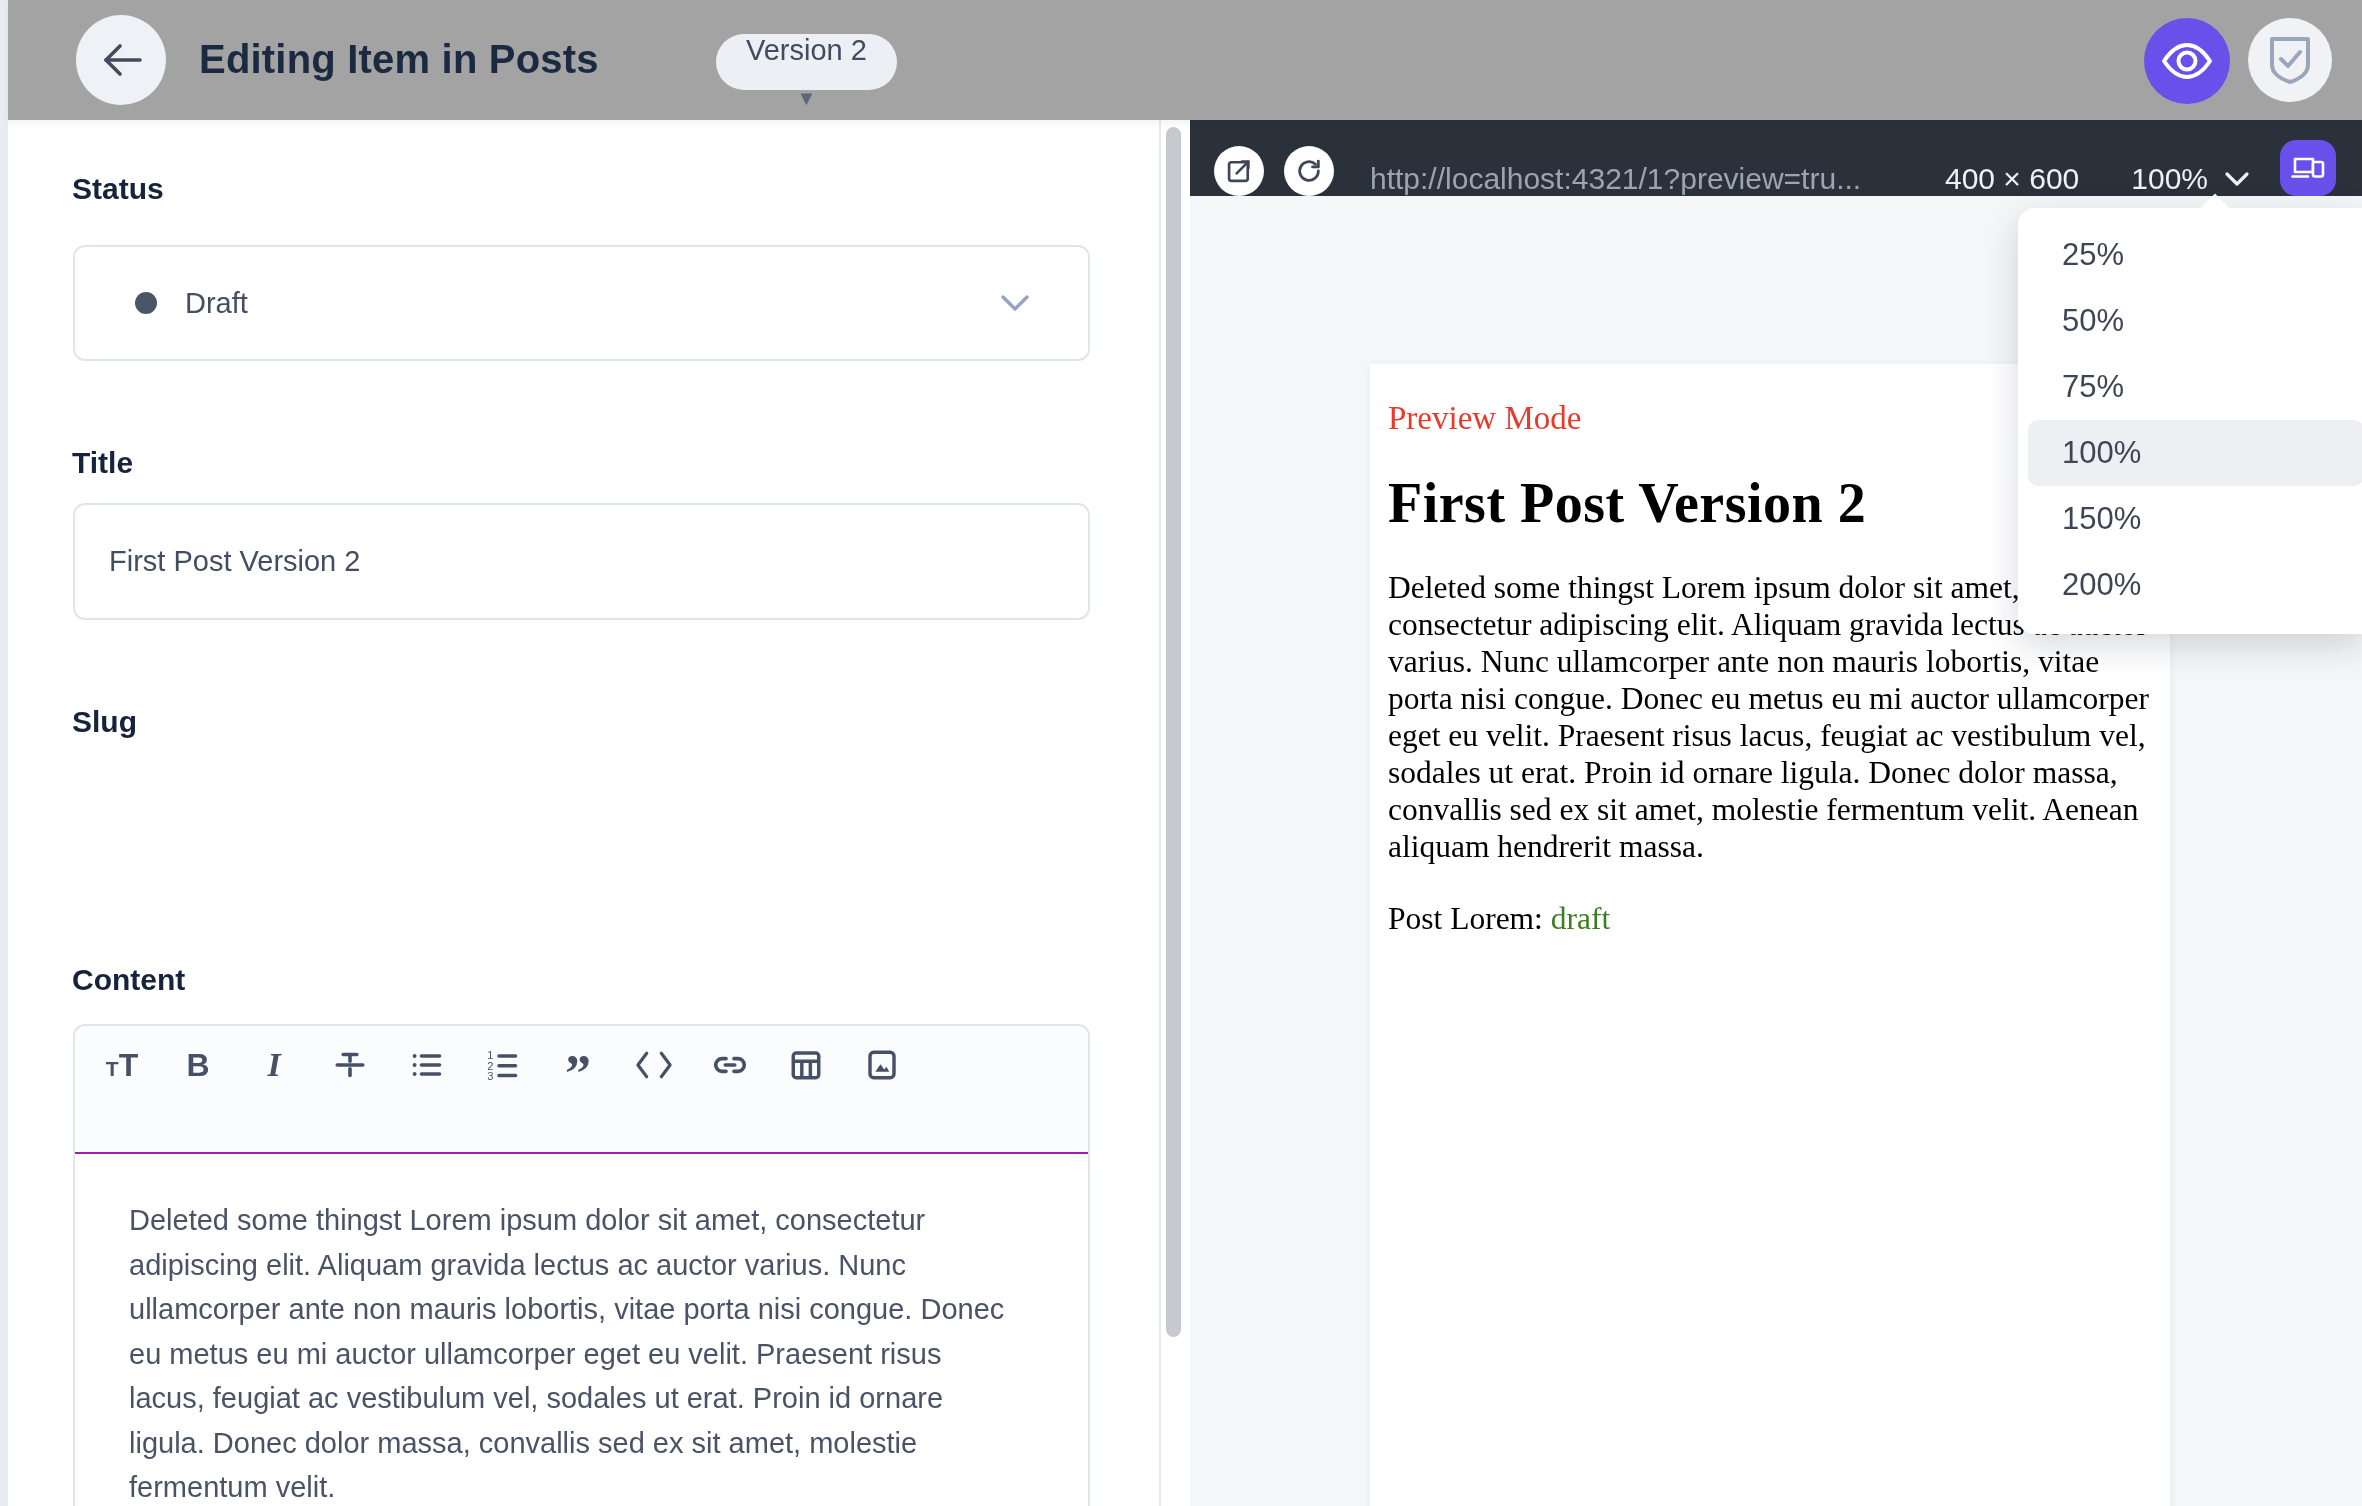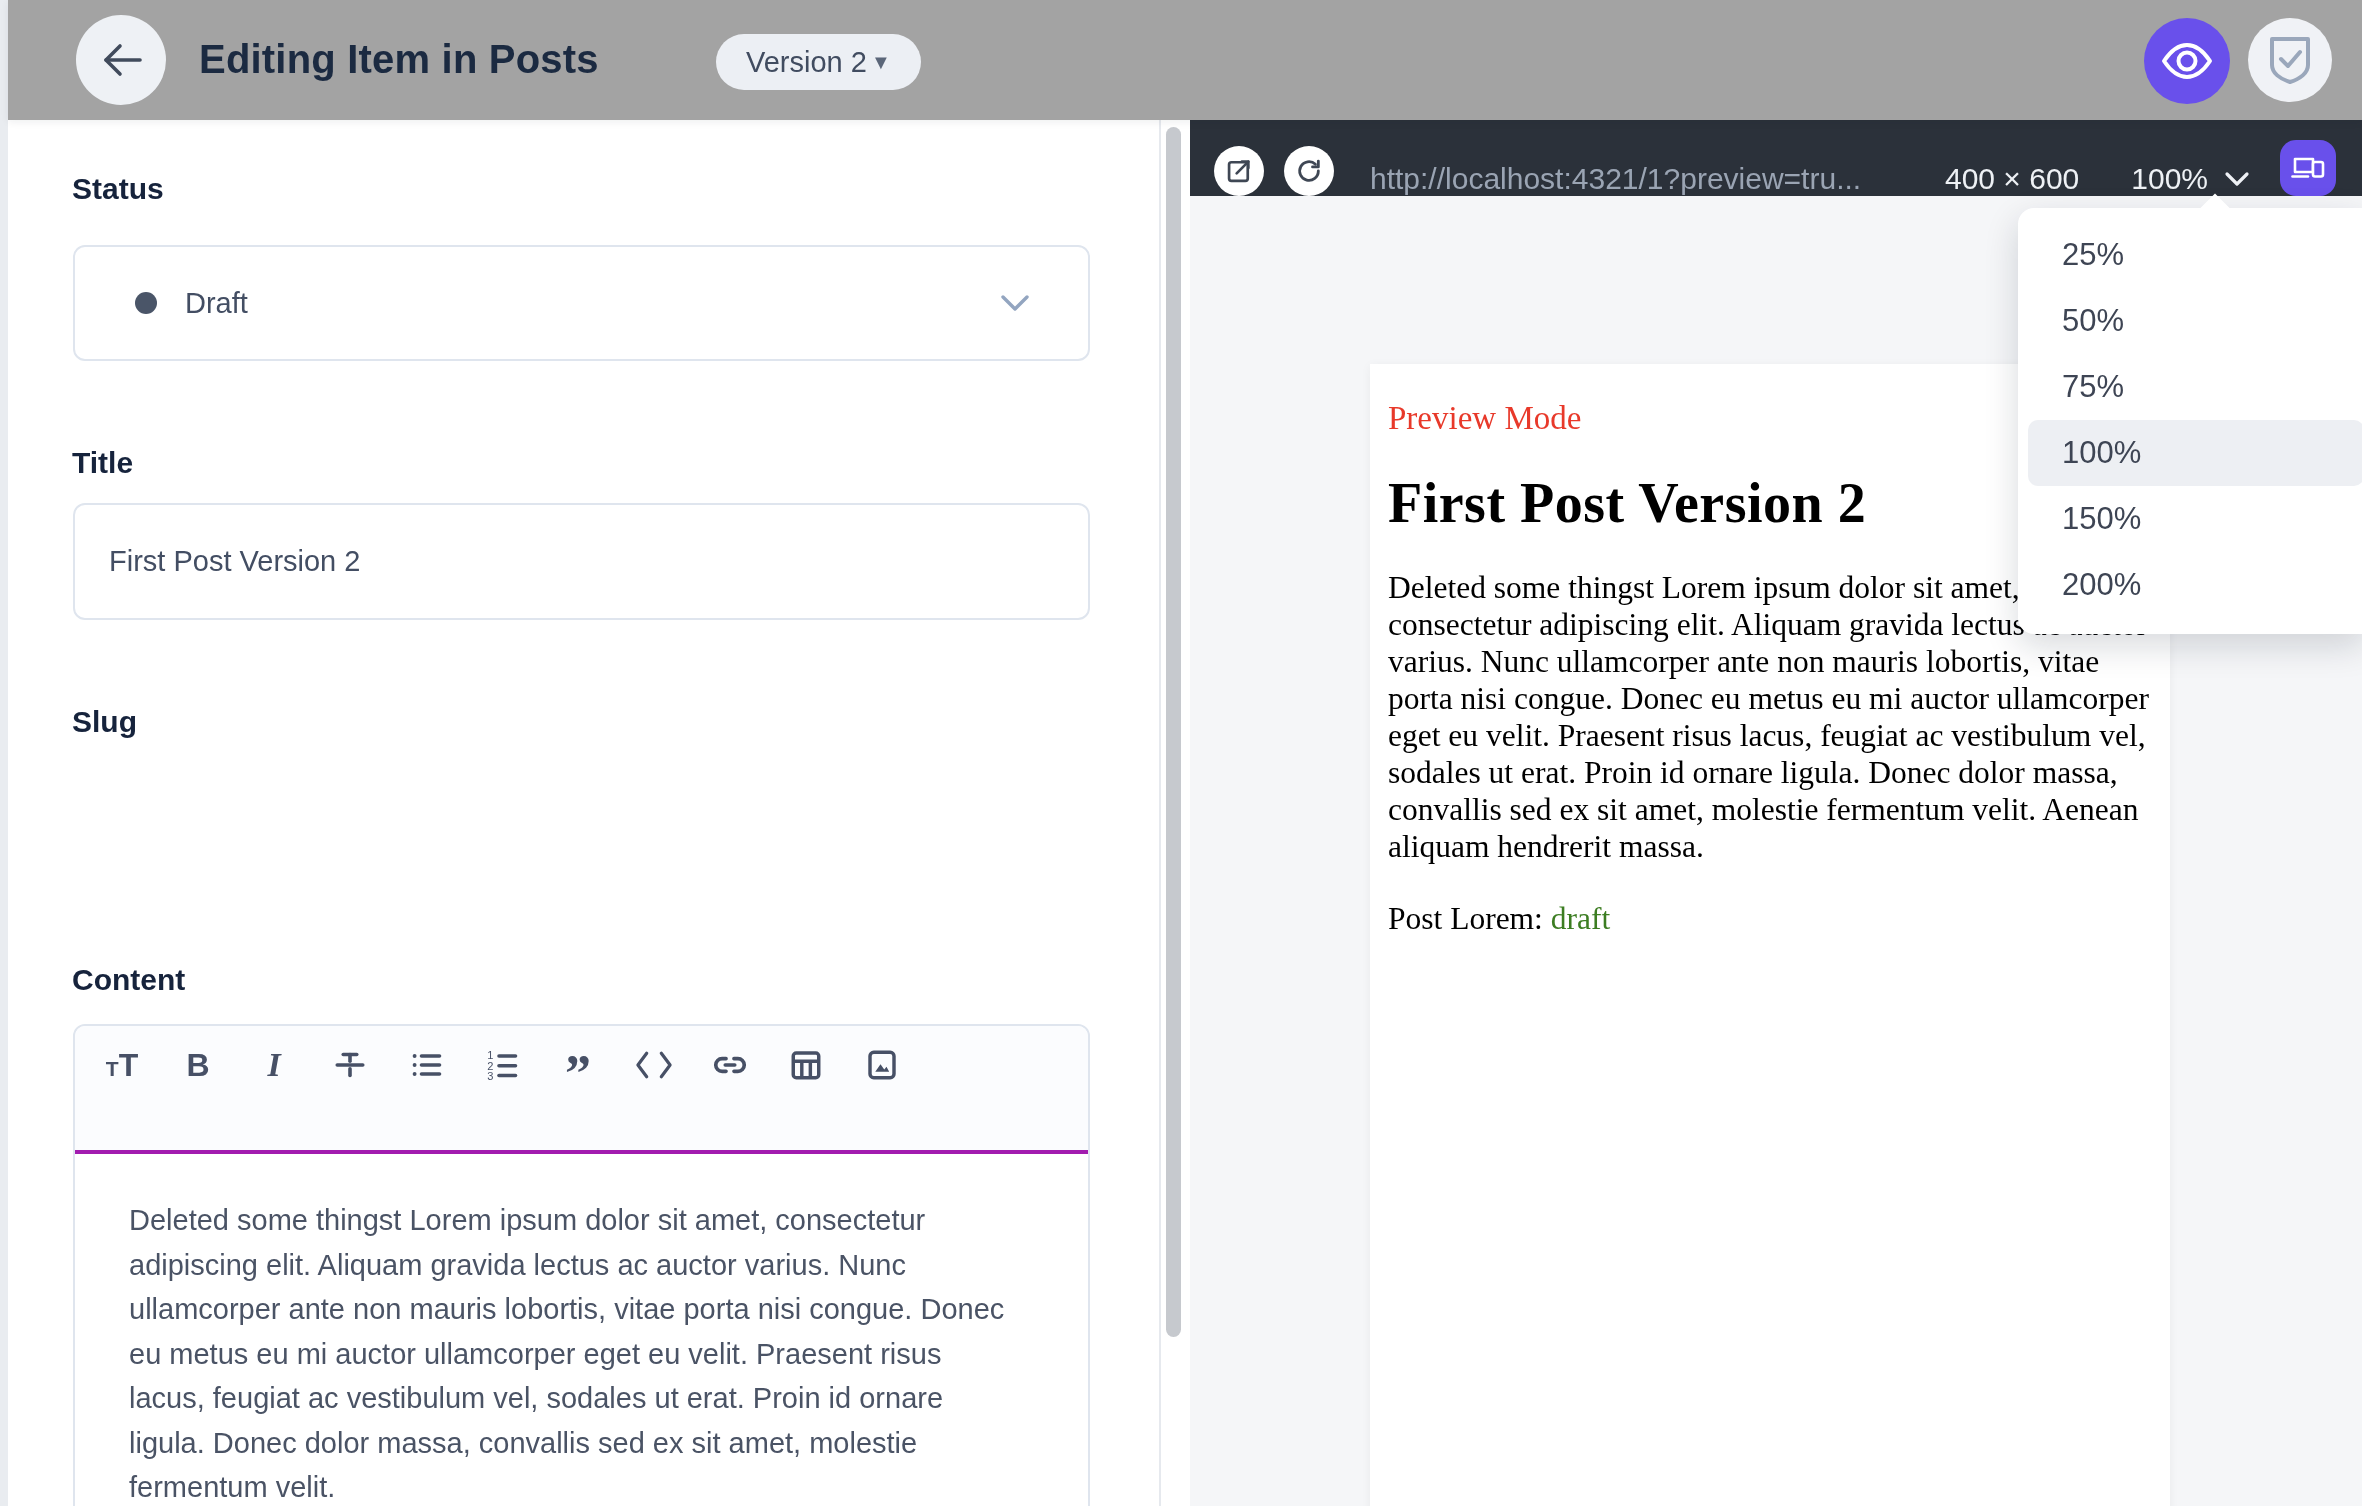--- a/index.html
+++ b/index.html
@@ -6,23 +6,23 @@
   html,body { width:2362px; height:1506px; }
   body { font-family:"Liberation Sans", sans-serif; background:#e9ecf0; }
   .root { position:relative; width:2362px; height:1506px; overflow:hidden; }
 
   
   .header { position:absolute; left:8px; top:0; width:2354px; height:120px; background:#a3a3a3;
             box-shadow:0 2px 8px rgba(15,23,42,.07); z-index:30; display:flex; align-items:center; }
   .back-btn { position:absolute; left:68px; top:15px; width:90px; height:90px; border-radius:50%;
               background:#eef1f5; display:flex; align-items:center; justify-content:center; border:none; cursor:pointer; }
   .page-title { position:absolute; left:191px; top:50%; transform:translateY(-52%); font-size:40px; font-weight:800; color:#1b2a41; letter-spacing:.2px; }
-  .version-pill { position:absolute; left:708px; top:34px; height:56px; padding:15px 30px; border-radius:28px;
-                  background:#eceff4; border:none; display:flex; align-items:center; gap:4px;
-                  font-size:29px; color:#414c60; font-family:inherit; cursor:pointer; }
+  .version-pill { position:absolute; left:708px; top:34px; height:56px; padding:0 30px; border-radius:28px;
+                  background:#eceff4; border:none; display:flex; align-items:center; gap:20px;
+                  font-size:29px; color:#414c60; font-family:inherit; cursor:pointer;flex-direction:column; }
   .version-caret { font-size:20px; color:#5b6679; }
   .hdr-right { position:absolute; right:30px; top:18px; display:flex; gap:18px; }
   .eye-btn { width:86px; height:86px; border-radius:50%; background:#6950eb; border:none; display:flex; align-items:center; justify-content:center; cursor:pointer; }
   .shield-btn { width:84px; height:84px; border-radius:50%; background:#f0f2f6; border:none; display:flex; align-items:center; justify-content:center; cursor:pointer; }
 
   
   .left-panel { position:absolute; left:8px; top:120px; width:1182px; height:1386px; background:#ffffff; z-index:5; }
   .panel-line { position:absolute; left:1151px; top:0; width:2px; height:1386px; background:#e6e9ee; }
   .scroll-thumb { position:absolute; left:1158px; top:7px; width:15px; height:1210px; border-radius:8px; background:#c6c9ce; cursor:pointer; }
 
@@ -32,21 +32,21 @@
 
   .status-box { top:125px; height:116px; padding:0 34px; }
   .status-dot { width:22px; height:22px; border-radius:50%; background:#4a5568; margin-left:26px; margin-right:28px; }
   .status-caret { margin-left:auto; margin-right:24px; }
 
   .title-box { top:383px; height:117px; padding:0 34px; }
   .slug-box  { top:643px; height:119px; padding:0 34px; }
 
   .content-box { position:absolute; left:65px; top:904px; width:1017px; height:640px;
                  border:2px solid #dfe5ee; border-radius:12px; background:#ffffff; overflow:hidden; }
-  .editor-head { height:128px; background:#fbfcfe; border-bottom:4px solid #a21caf; position:relative; }
+  .editor-head { height:128px; background:#fbfcfe; border-bottom:2px solid #a21caf; position:relative; }
   .tb-icons { position:absolute; left:28px; top:20px; display:flex; gap:38px; align-items:center; }
   .tb-icon { width:38px; height:38px; display:flex; align-items:center; justify-content:center; color:#475066; cursor:pointer; }
   .tb-icon svg { stroke:#475066; }
   .tb-letter { font-size:32px; font-weight:800; color:#475066; line-height:1; }
   .tsz-small { font-size:21px; font-weight:800; }
   .it { font-family:"Liberation Serif", serif; font-style:italic; font-weight:700; font-size:34px; }
   .quote-glyph { font-family:"Liberation Serif", serif; font-size:52px; font-weight:700; line-height:.6; margin-top:18px; }
   .tabs { position:absolute; left:14px; bottom:0; display:flex; gap:10px; }
   .tab { height:54px; border:none; border-radius:12px 12px 0 0; font-family:inherit; font-size:28px; display:flex; align-items:center; justify-content:center; cursor:pointer; }
   .tab-edit { width:118px; background:#e7eaf0; color:#2f3a4e; font-weight:700; }

